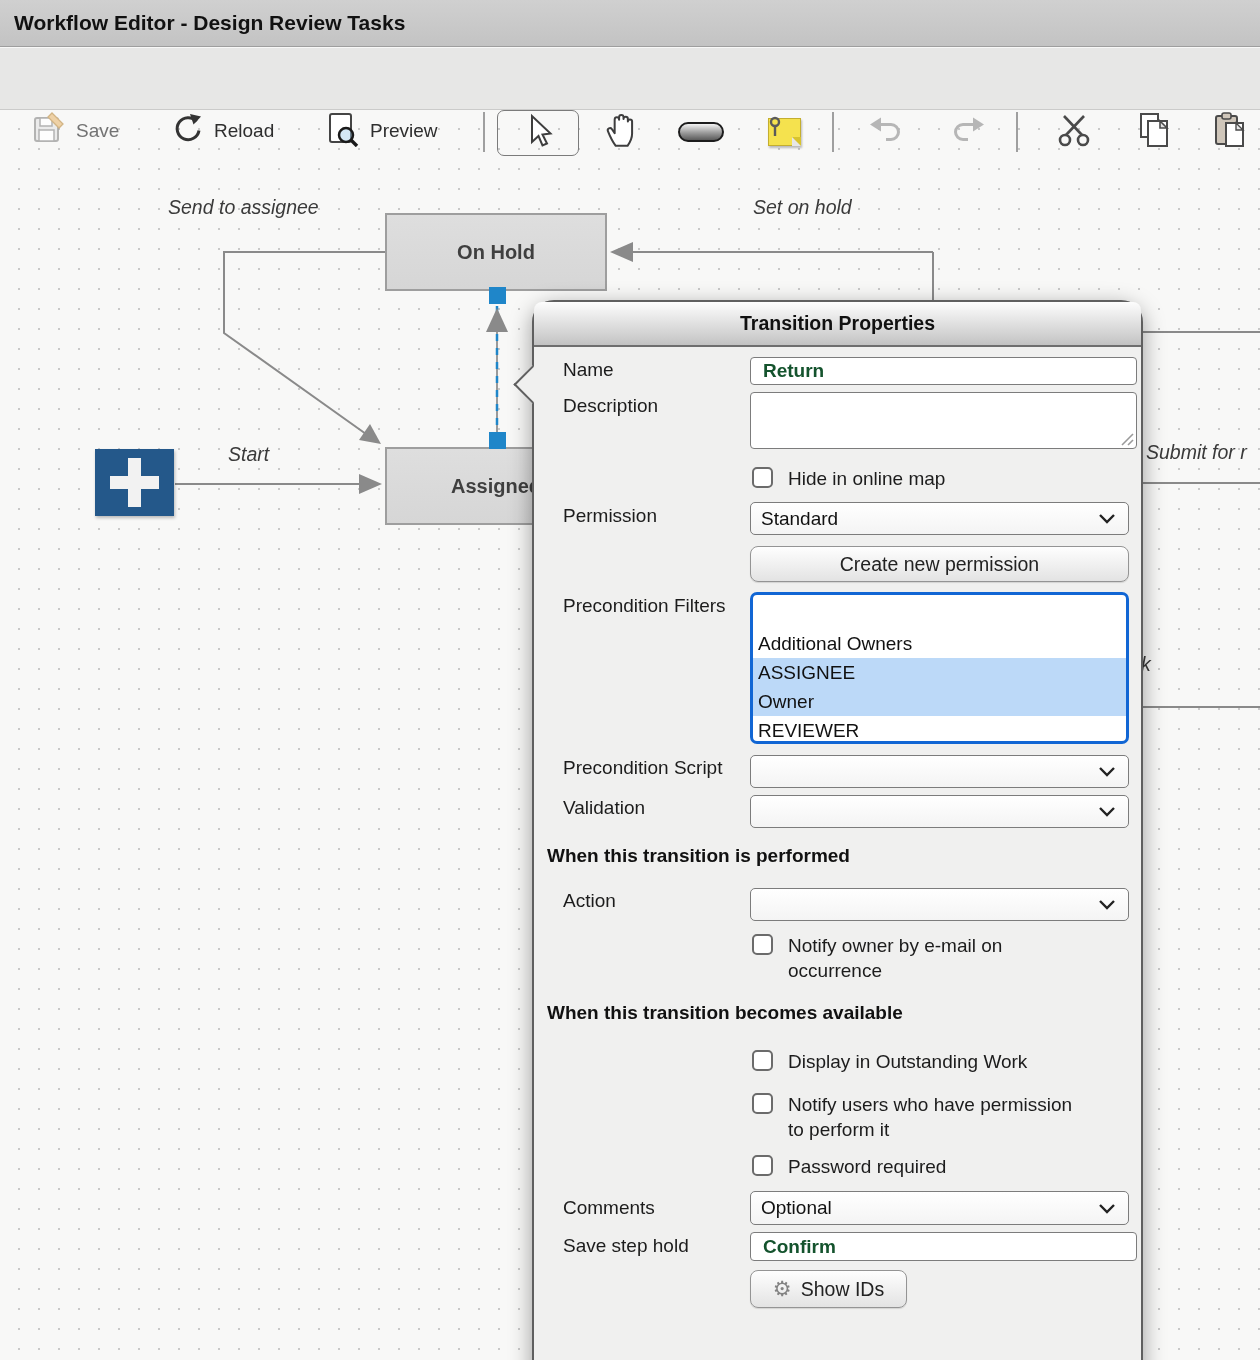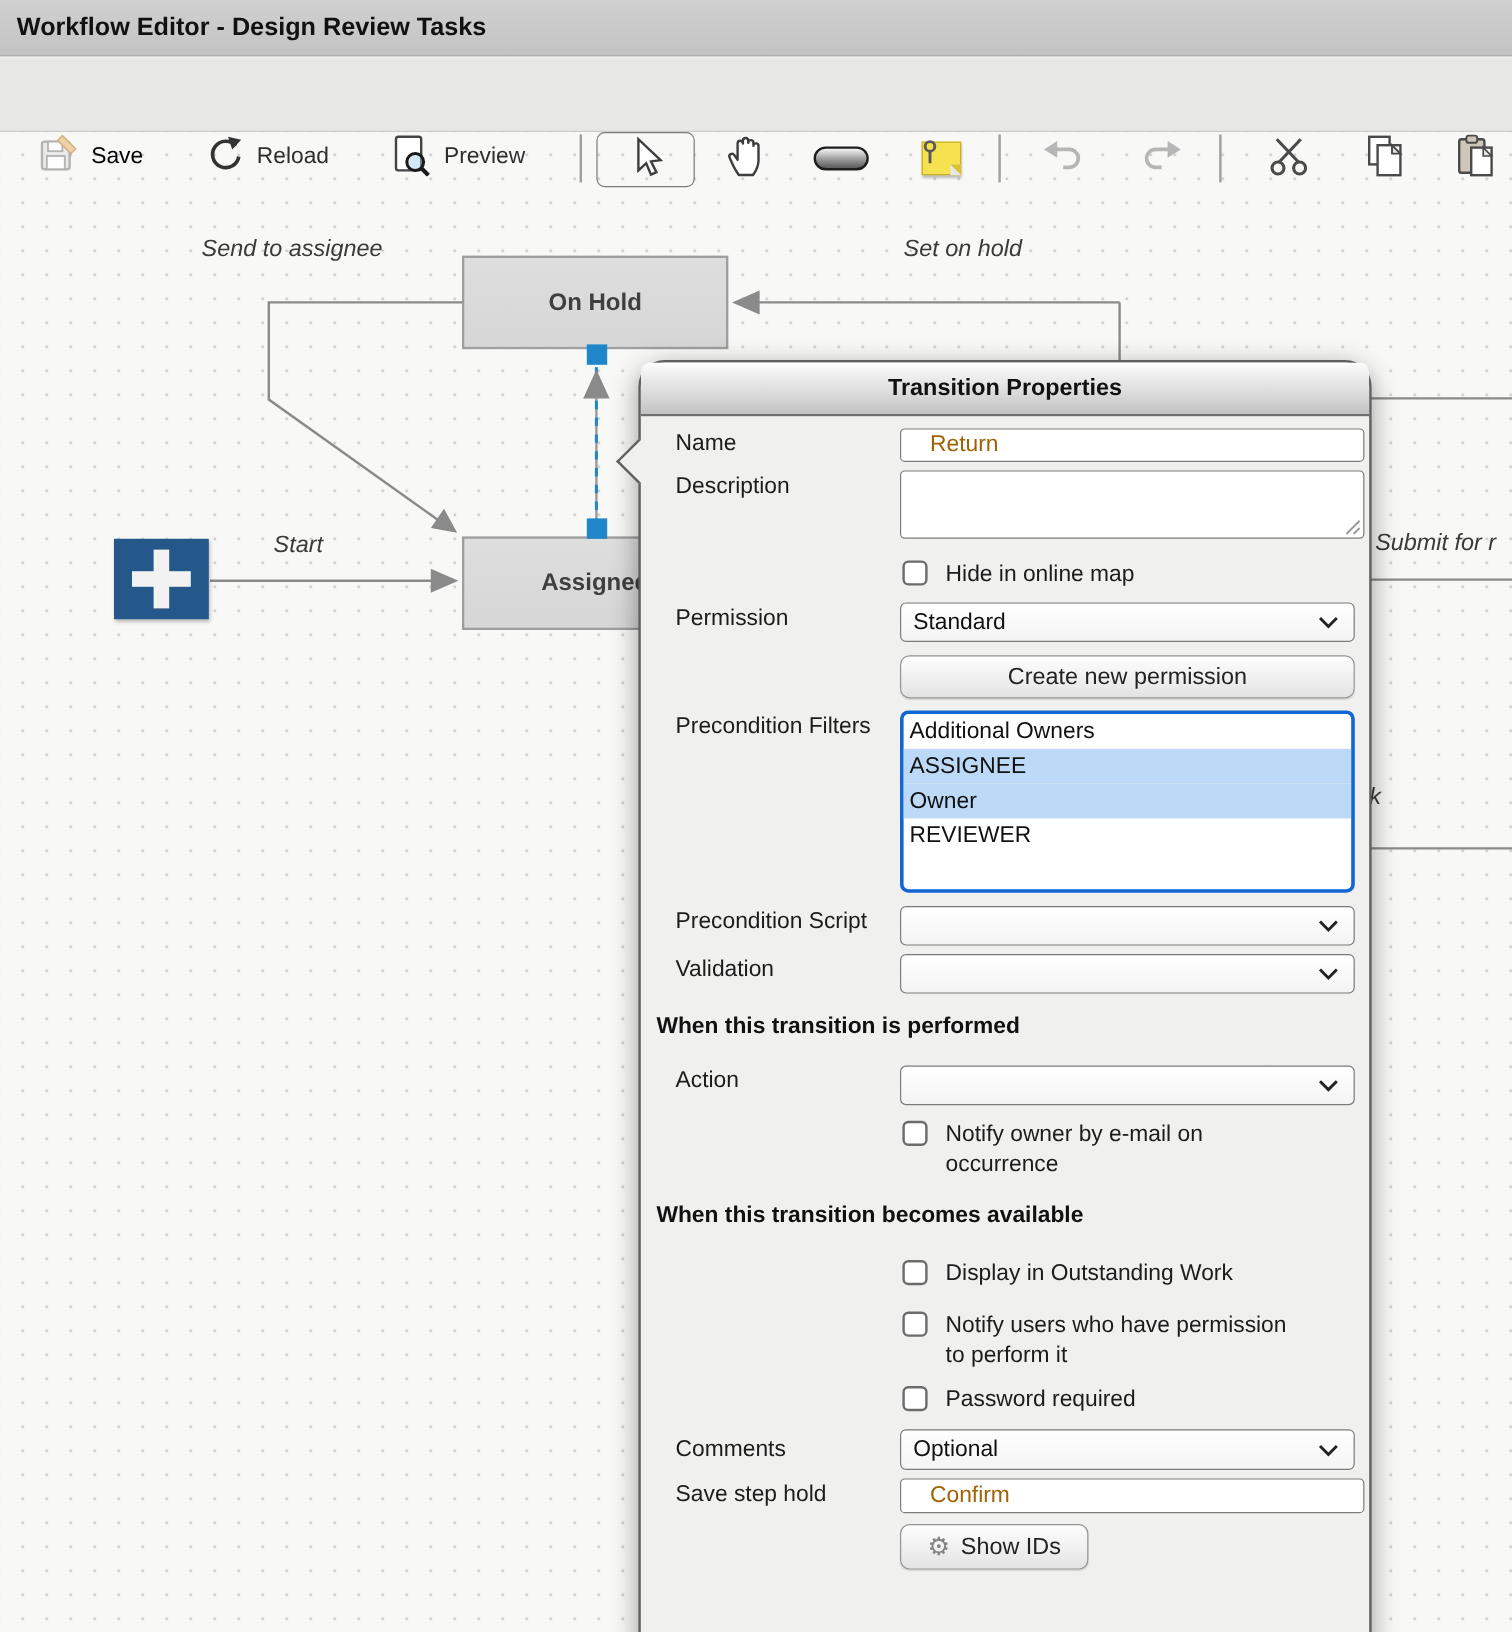--- a/index.html
+++ b/index.html
@@ -10,21 +10,21 @@
   .titlebar{position:absolute;left:0;top:0;width:1260px;height:47px;
     background:linear-gradient(#d0d0d0,#c3c3c3);border-bottom:1px solid #9e9e9e;
     display:flex;align-items:center;padding-left:14px;z-index:30;}
   .titlebar span{font-size:21px;font-weight:bold;color:#111;}
 
   
   .toolbar{position:absolute;left:0;top:48px;width:1260px;height:62px;
     background:#e7e7e6;border-bottom:1px solid #cbcbca;z-index:30;}
   .tbtn{position:absolute;top:63px;display:flex;align-items:center;gap:10px;height:40px;cursor:pointer;}
   .tbtn .lbl{font-size:19px;color:#2e2e2e;}
-  .tbtn.disabled .lbl{color:#000000;}
+  .tbtn.disabled .lbl{color:#737373;}
   .tsep{position:absolute;top:64px;width:2px;height:40px;background:#9f9f9f;}
   .ticon{position:absolute;top:63px;height:42px;display:flex;align-items:center;justify-content:center;cursor:pointer;}
   .toolbox{position:absolute;left:497px;top:62px;width:82px;height:46px;border:1.5px solid #7b7b7b;
     border-radius:7px;display:flex;align-items:center;justify-content:center;cursor:pointer;}
   .capsule{width:46px;height:20px;border:2.5px solid #1d1d1d;border-radius:11px;
     background:linear-gradient(#f4f4f4,#9a9a9a 55%,#5a5a5a);}
   .note{position:relative;width:33px;height:28px;background:#f5e24e;border:1px solid #c4ae2f;
     box-shadow:1px 2px 2px rgba(0,0,0,.25);}
   .note .fold{position:absolute;right:-1px;bottom:-1px;width:0;height:0;
     border-left:9px solid #d8c32e;border-bottom:9px solid #e7e7e6;transform:rotate(90deg);}
@@ -50,36 +50,36 @@
     border:2px solid #5f5f5f;border-radius:22px;box-shadow:0 6px 22px rgba(0,0,0,.38);z-index:10;}
   .dlg-title{position:absolute;left:0;top:0;width:100%;height:45px;border-radius:8px 8px 0 0;
     background:linear-gradient(#fdfdfd,#cfcfcf 80%,#c2c2c2);border-bottom:2px solid #6e6e6e;
     display:flex;align-items:center;justify-content:center;cursor:move;}
   .dlg-title span{font-size:19.5px;font-weight:bold;color:#111;}
   .notch{position:absolute;left:-15px;top:69px;width:27px;height:27px;background:#f0f0ef;
     border-left:2px solid #5f5f5f;border-bottom:2px solid #5f5f5f;transform:rotate(45deg);z-index:11;}
   .flabel{position:absolute;left:29px;font-size:19px;color:#1c1c1c;white-space:nowrap;}
   .fheading{position:absolute;left:13px;font-size:19px;font-weight:bold;color:#111;white-space:nowrap;}
   .tinput{position:absolute;left:216px;width:387px;height:28px;background:#fff;border:1.5px solid #7c7c7c;
-    border-radius:4px;font-size:19px;color:#a16207;padding:0 24px;outline:none;}
+    border-radius:4px;font-size:19px;color:#14532d;padding:0 12px;outline:none;font-weight:bold;}
   .tarea{position:absolute;left:216px;width:387px;height:57px;background:#fff;border:1.5px solid #7c7c7c;
     border-radius:4px;resize:none;outline:none;font-size:18px;}
   .resz{position:absolute;pointer-events:none;}
   .sel{position:absolute;left:216px;width:379px;height:33px;background:linear-gradient(#fff,#f4f4f4);
     border:1.5px solid #7c7c7c;border-radius:5px;display:flex;align-items:center;cursor:pointer;}
   .sel .val{font-size:19px;color:#111;padding-left:10px;flex:1;}
   .sel svg{margin-right:12px;}
   .btn{position:absolute;background:linear-gradient(#fefefe,#e3e3e3);border:1.5px solid #949494;
     border-radius:8px;display:flex;align-items:center;justify-content:center;font-size:19.5px;color:#222;
     cursor:pointer;box-shadow:0 1px 1px rgba(0,0,0,.12);}
   .cb{position:absolute;left:218px;width:21px;height:21px;background:#fff;border:2px solid #6b6b6b;
     border-radius:5px;cursor:pointer;}
   .cblabel{position:absolute;left:254px;font-size:19px;color:#1c1c1c;line-height:25px;white-space:pre-line;}
   .listbox{position:absolute;left:216px;top:290px;width:379px;height:152px;background:#fff;
-    border:3px solid #1166d4;border-radius:7px;overflow:hidden;}
+    border:3px solid #1166d4;border-radius:7px;padding-top:34px;overflow:hidden;}
   .litem{height:29px;line-height:29px;font-size:19px;color:#111;padding-left:5px;cursor:pointer;}
   .litem.selected{background:#bcd9f8;}
 </style>
 </head>
 <body>
 
 <div class="screen">
 
   <div class="titlebar">
     <span>Workflow Editor - Design Review Tasks</span>

